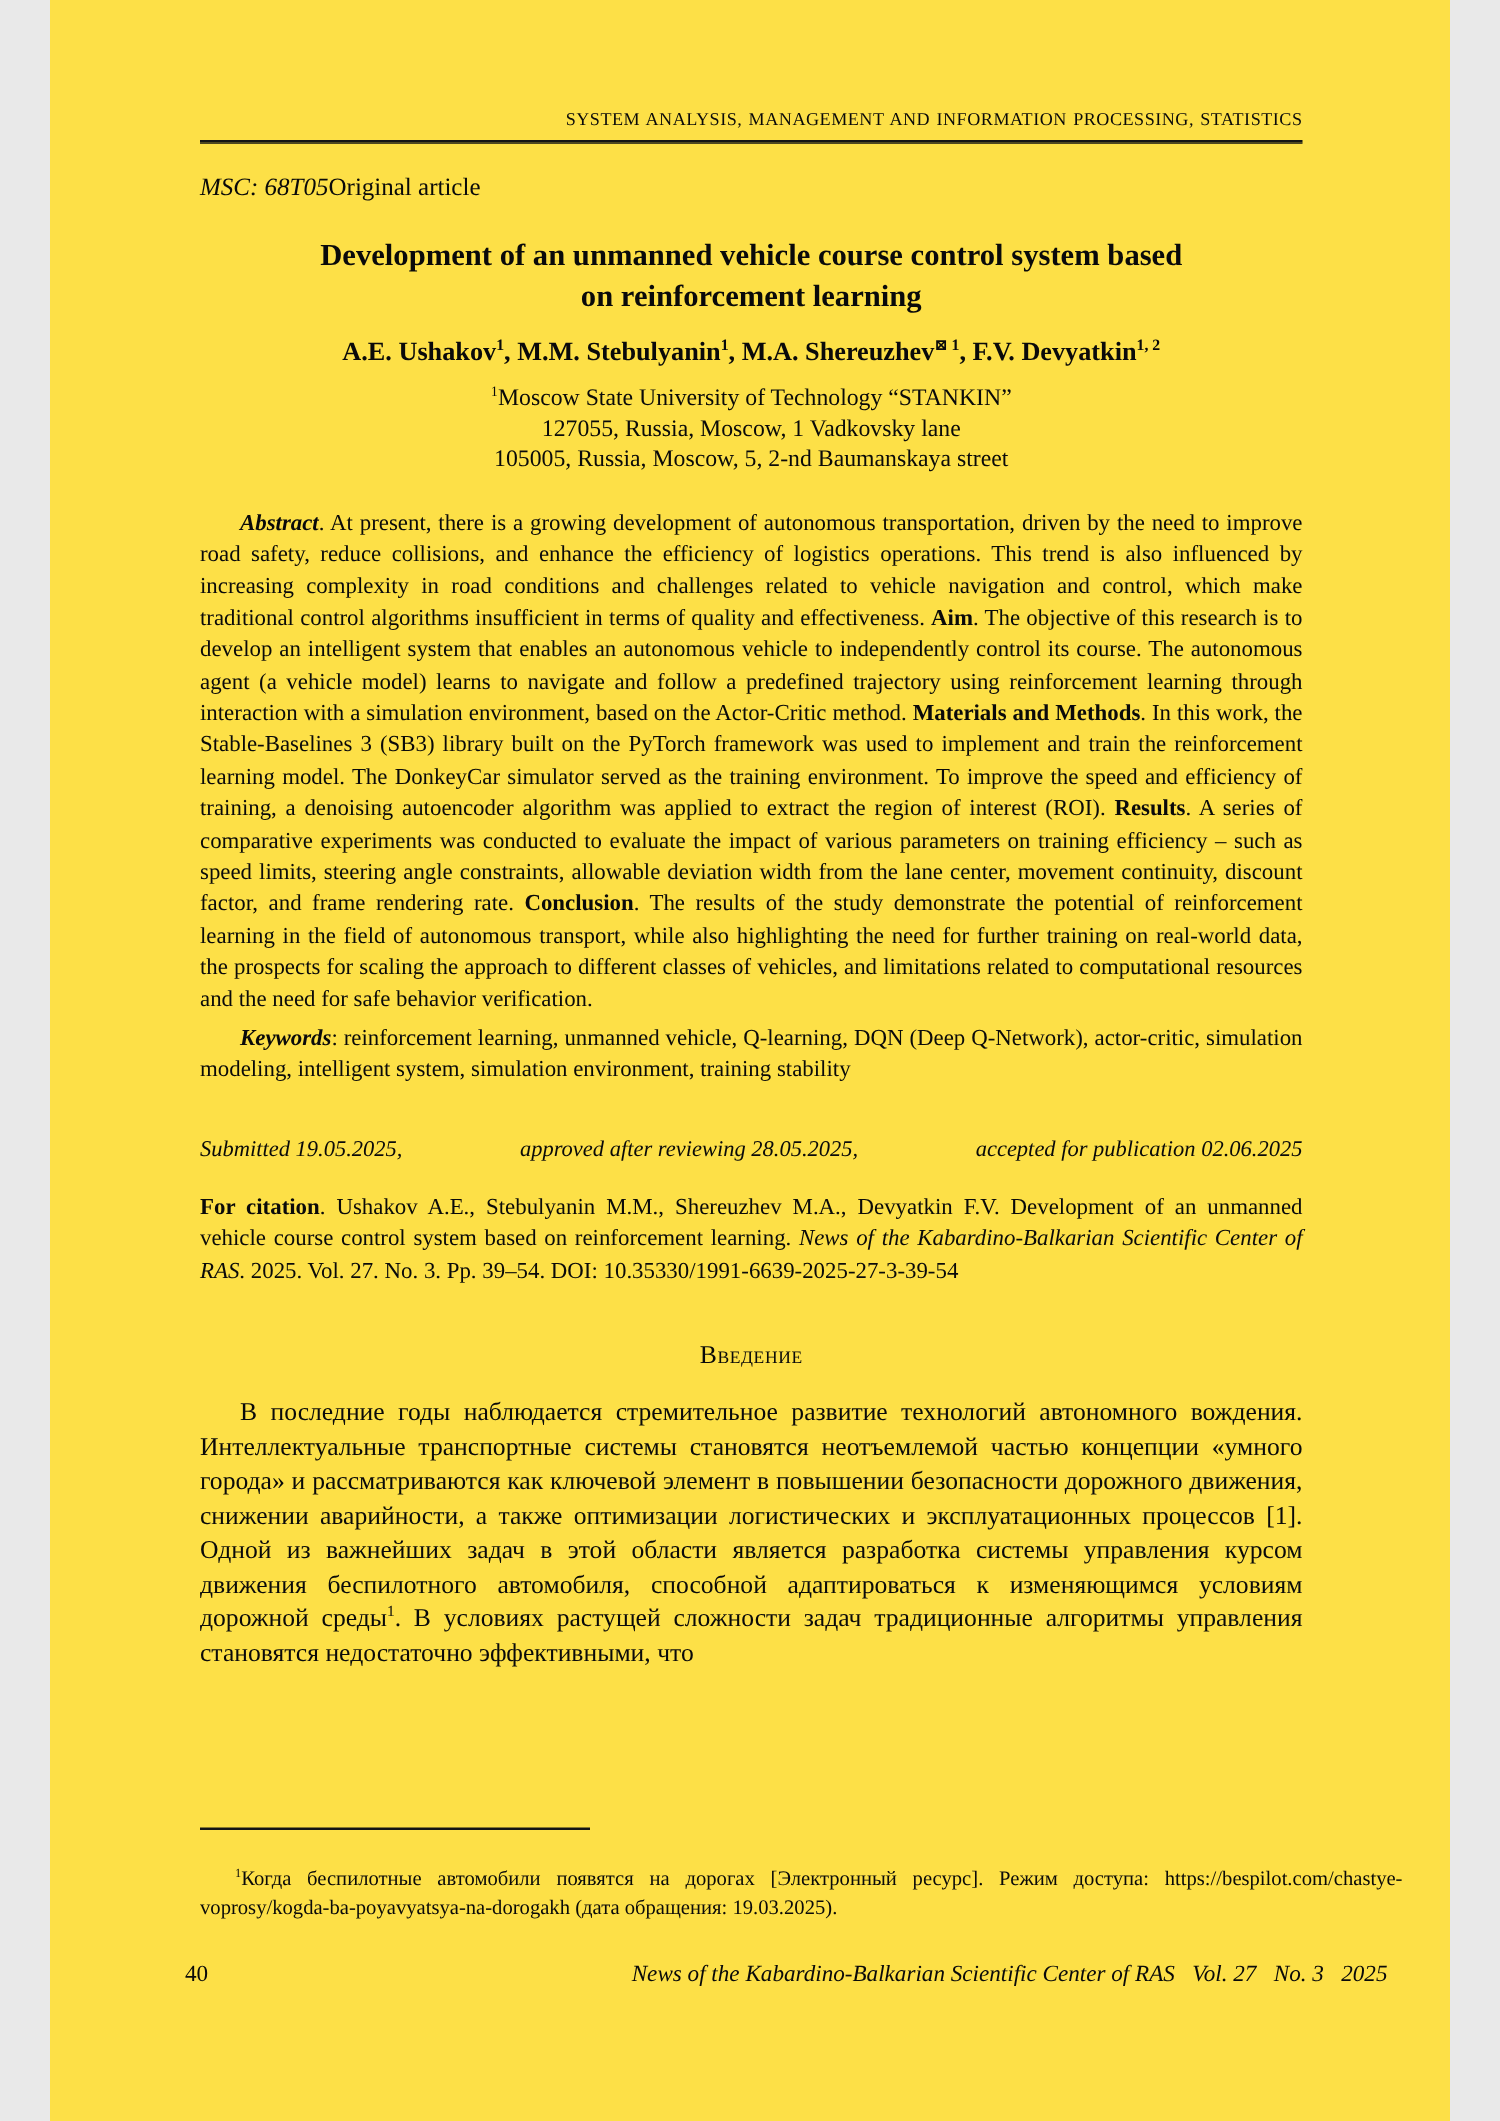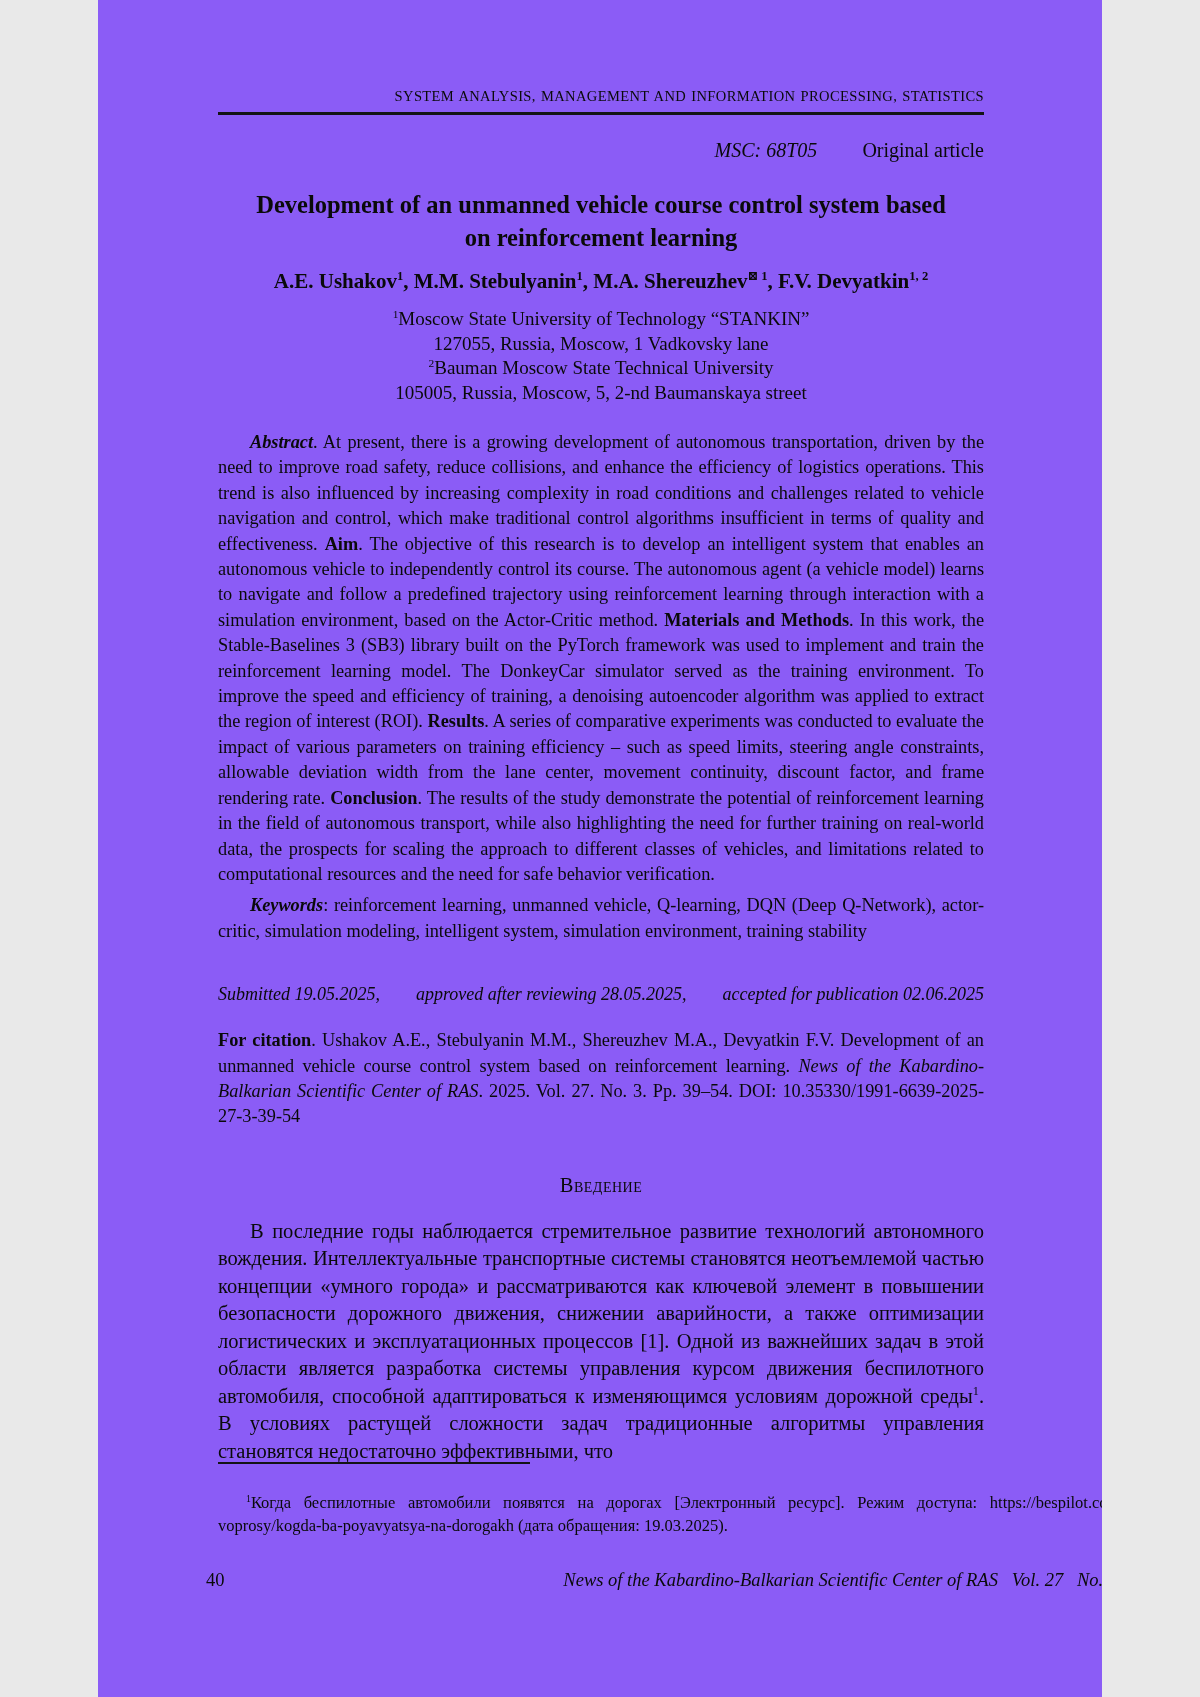--- a/index.html
+++ b/index.html
@@ -1,37 +1,36 @@
 <!DOCTYPE html>
 <html><head>
 <meta charset="utf-8">
 <style>
   * { margin:0; padding:0; box-sizing:border-box; }
   html,body { background:#e9e9e9; }
   .page {
-    width:1004px; height:1697px; margin:0 auto; background:#8b5cf6;
+    width:1120px; height:1697px; margin:0 auto; background:#fde047;
     position:relative; color:#0a0a0a;
     font-family:"Liberation Serif","DejaVu Serif",serif;
     overflow:hidden;
   }
   .content { padding:0 118px 0 120px; }
 
   .running-head {
     margin-top:88px; text-align:right;
     font-size:14.5px; letter-spacing:.4px; word-spacing:1px;
     font-variant:normal;
   }
   .rule-double {
     margin-top:7px; height:2px;
     border-top:2.5px solid #141414; border-bottom:1px solid #141414;
   }
   .msc-row {
-    margin-top:24px; display:flex; justify-content:flex-end;
+    margin-top:24px; display:flex; justify-content:flex-start;
     font-size:20px;
-    gap:45px;
   }
   .msc-row .msc { font-style:italic; }
 
   .title {
     margin-top:26px; text-align:center; font-weight:bold;
     font-size:24.5px; line-height:33px;
   }
   .authors {
     margin-top:15px; text-align:center; font-weight:bold; font-size:21px;
   }
@@ -96,21 +95,20 @@
     <div class="title">
       <div>Development of an unmanned vehicle course control system based</div>
       <div>on reinforcement learning</div>
     </div>
 
     <div class="authors"><span>A.E. Ushakov</span><sup>1</sup><span>, M.M. Stebulyanin</span><sup>1</sup><span>, M.A. Shereuzhev</span><sup>⊠ 1</sup><span>, F.V. Devyatkin</span><sup>1, 2</sup></div>
 
     <div class="affiliations">
       <div><sup>1</sup><span>Moscow State University of Technology “STANKIN”</span></div>
       <div><span>127055, Russia, Moscow, 1 Vadkovsky lane</span></div>
-      <div><sup>2</sup><span>Bauman Moscow State Technical University</span></div>
       <div><span>105005, Russia, Moscow, 5, 2-nd Baumanskaya street</span></div>
     </div>
 
     <div class="para abstract"><span class="b i">Abstract</span><span>. At present, there is a growing development of autonomous transportation, driven by the need to improve road safety, reduce collisions, and enhance the efficiency of logistics operations. This trend is also influenced by increasing complexity in road conditions and challenges related to vehicle navigation and control, which make traditional control algorithms insufficient in terms of quality and effectiveness. </span><span class="b">Aim</span><span>. The objective of this research is to develop an intelligent system that enables an autonomous vehicle to independently control its course. The autonomous agent (a vehicle model) learns to navigate and follow a predefined trajectory using reinforcement learning through interaction with a simulation environment, based on the Actor-Critic method. </span><span class="b">Materials and Methods</span><span>. In this work, the Stable-Baselines 3 (SB3) library built on the PyTorch framework was used to implement and train the reinforcement learning model. The DonkeyCar simulator served as the training environment. To improve the speed and efficiency of training, a denoising autoencoder algorithm was applied to extract the region of interest (ROI). </span><span class="b">Results</span><span>. A series of comparative experiments was conducted to evaluate the impact of various parameters on training efficiency – such as speed limits, steering angle constraints, allowable deviation width from the lane center, movement continuity, discount factor, and frame rendering rate. </span><span class="b">Conclusion</span><span>. The results of the study demonstrate the potential of reinforcement learning in the field of autonomous transport, while also highlighting the need for further training on real-world data, the prospects for scaling the approach to different classes of vehicles, and limitations related to computational resources and the need for safe behavior verification.</span></div>
 
     <div class="para keywords"><span class="b i">Keywords</span><span>: reinforcement learning, unmanned vehicle, Q-learning, DQN (Deep Q-Network), actor-critic, simulation modeling, intelligent system, simulation environment, training stability</span></div>
 
     <div class="dates-row">
       <span>Submitted  19.05.2025,</span>
       <span>approved after reviewing  28.05.2025,</span>

